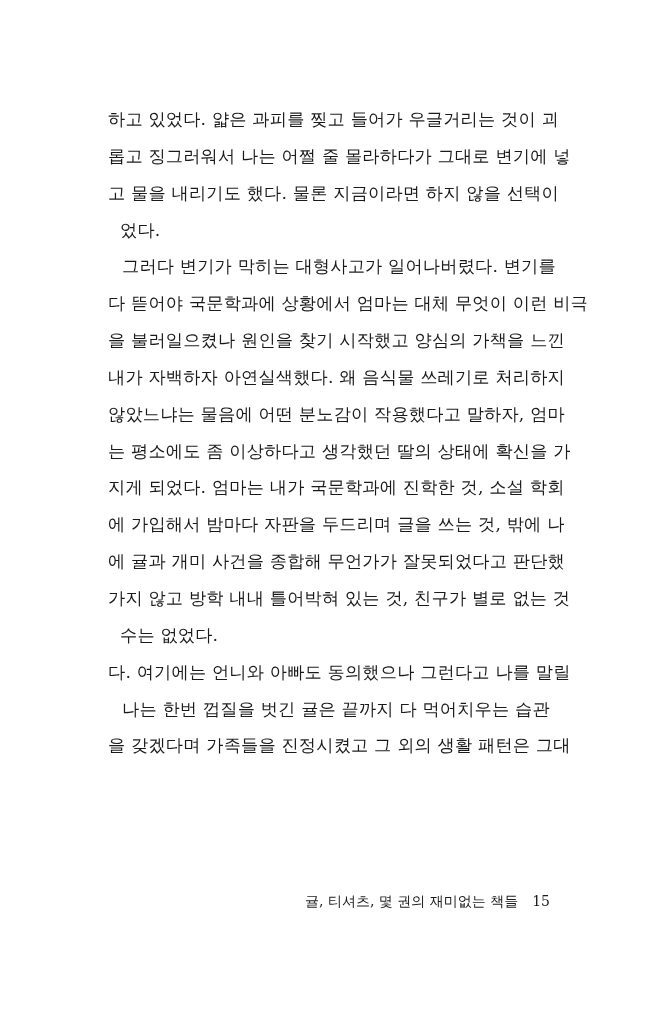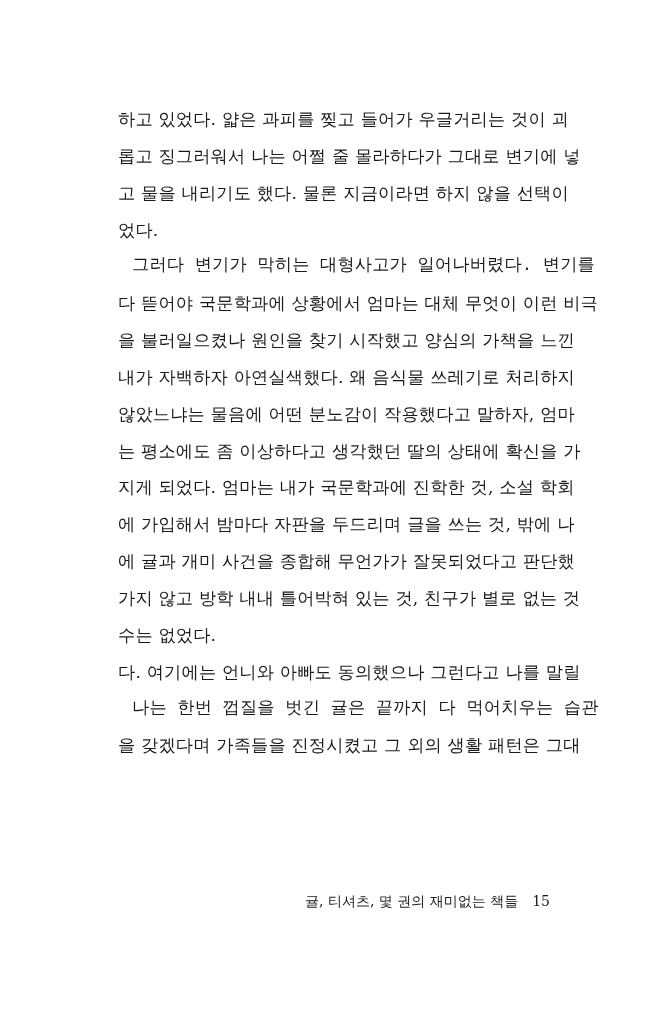--- a/index.html
+++ b/index.html
@@ -10,21 +10,21 @@
   body {
     width: 646px;
     height: 1024px;
     position: relative;
     overflow: hidden;
     font-family: "DejaVu Serif", "Liberation Serif", serif;
     color: #1a1a1a;
   }
   .page {
     position: absolute;
-    left: 118px;
+    left: 108px;
     top: 101px;
     width: 432px;
   }
   .para {
     margin: 0;
     font-size: 17.2px;
     line-height: 36.85px;
     text-align: justify;
     text-align-last: left;
     letter-spacing: 0.2px;
@@ -32,24 +32,24 @@
   }
   .line {
     display: block;
     white-space: nowrap;
     text-align: justify;
     text-align-last: justify;
     height: 36.85px;
   }
   .line.last {
     text-align-last: left;
+    margin-left: 12px;
   }
   .indent {
     padding-left: 14px;
-    font-family: Liberation Mono, monospace;
   }
   .footer {
     position: absolute;
     top: 893px;
     right: 96px;
     font-size: 14px;
     color: #1a1a1a;
     white-space: nowrap;
   }
   .footer .pgnum {

